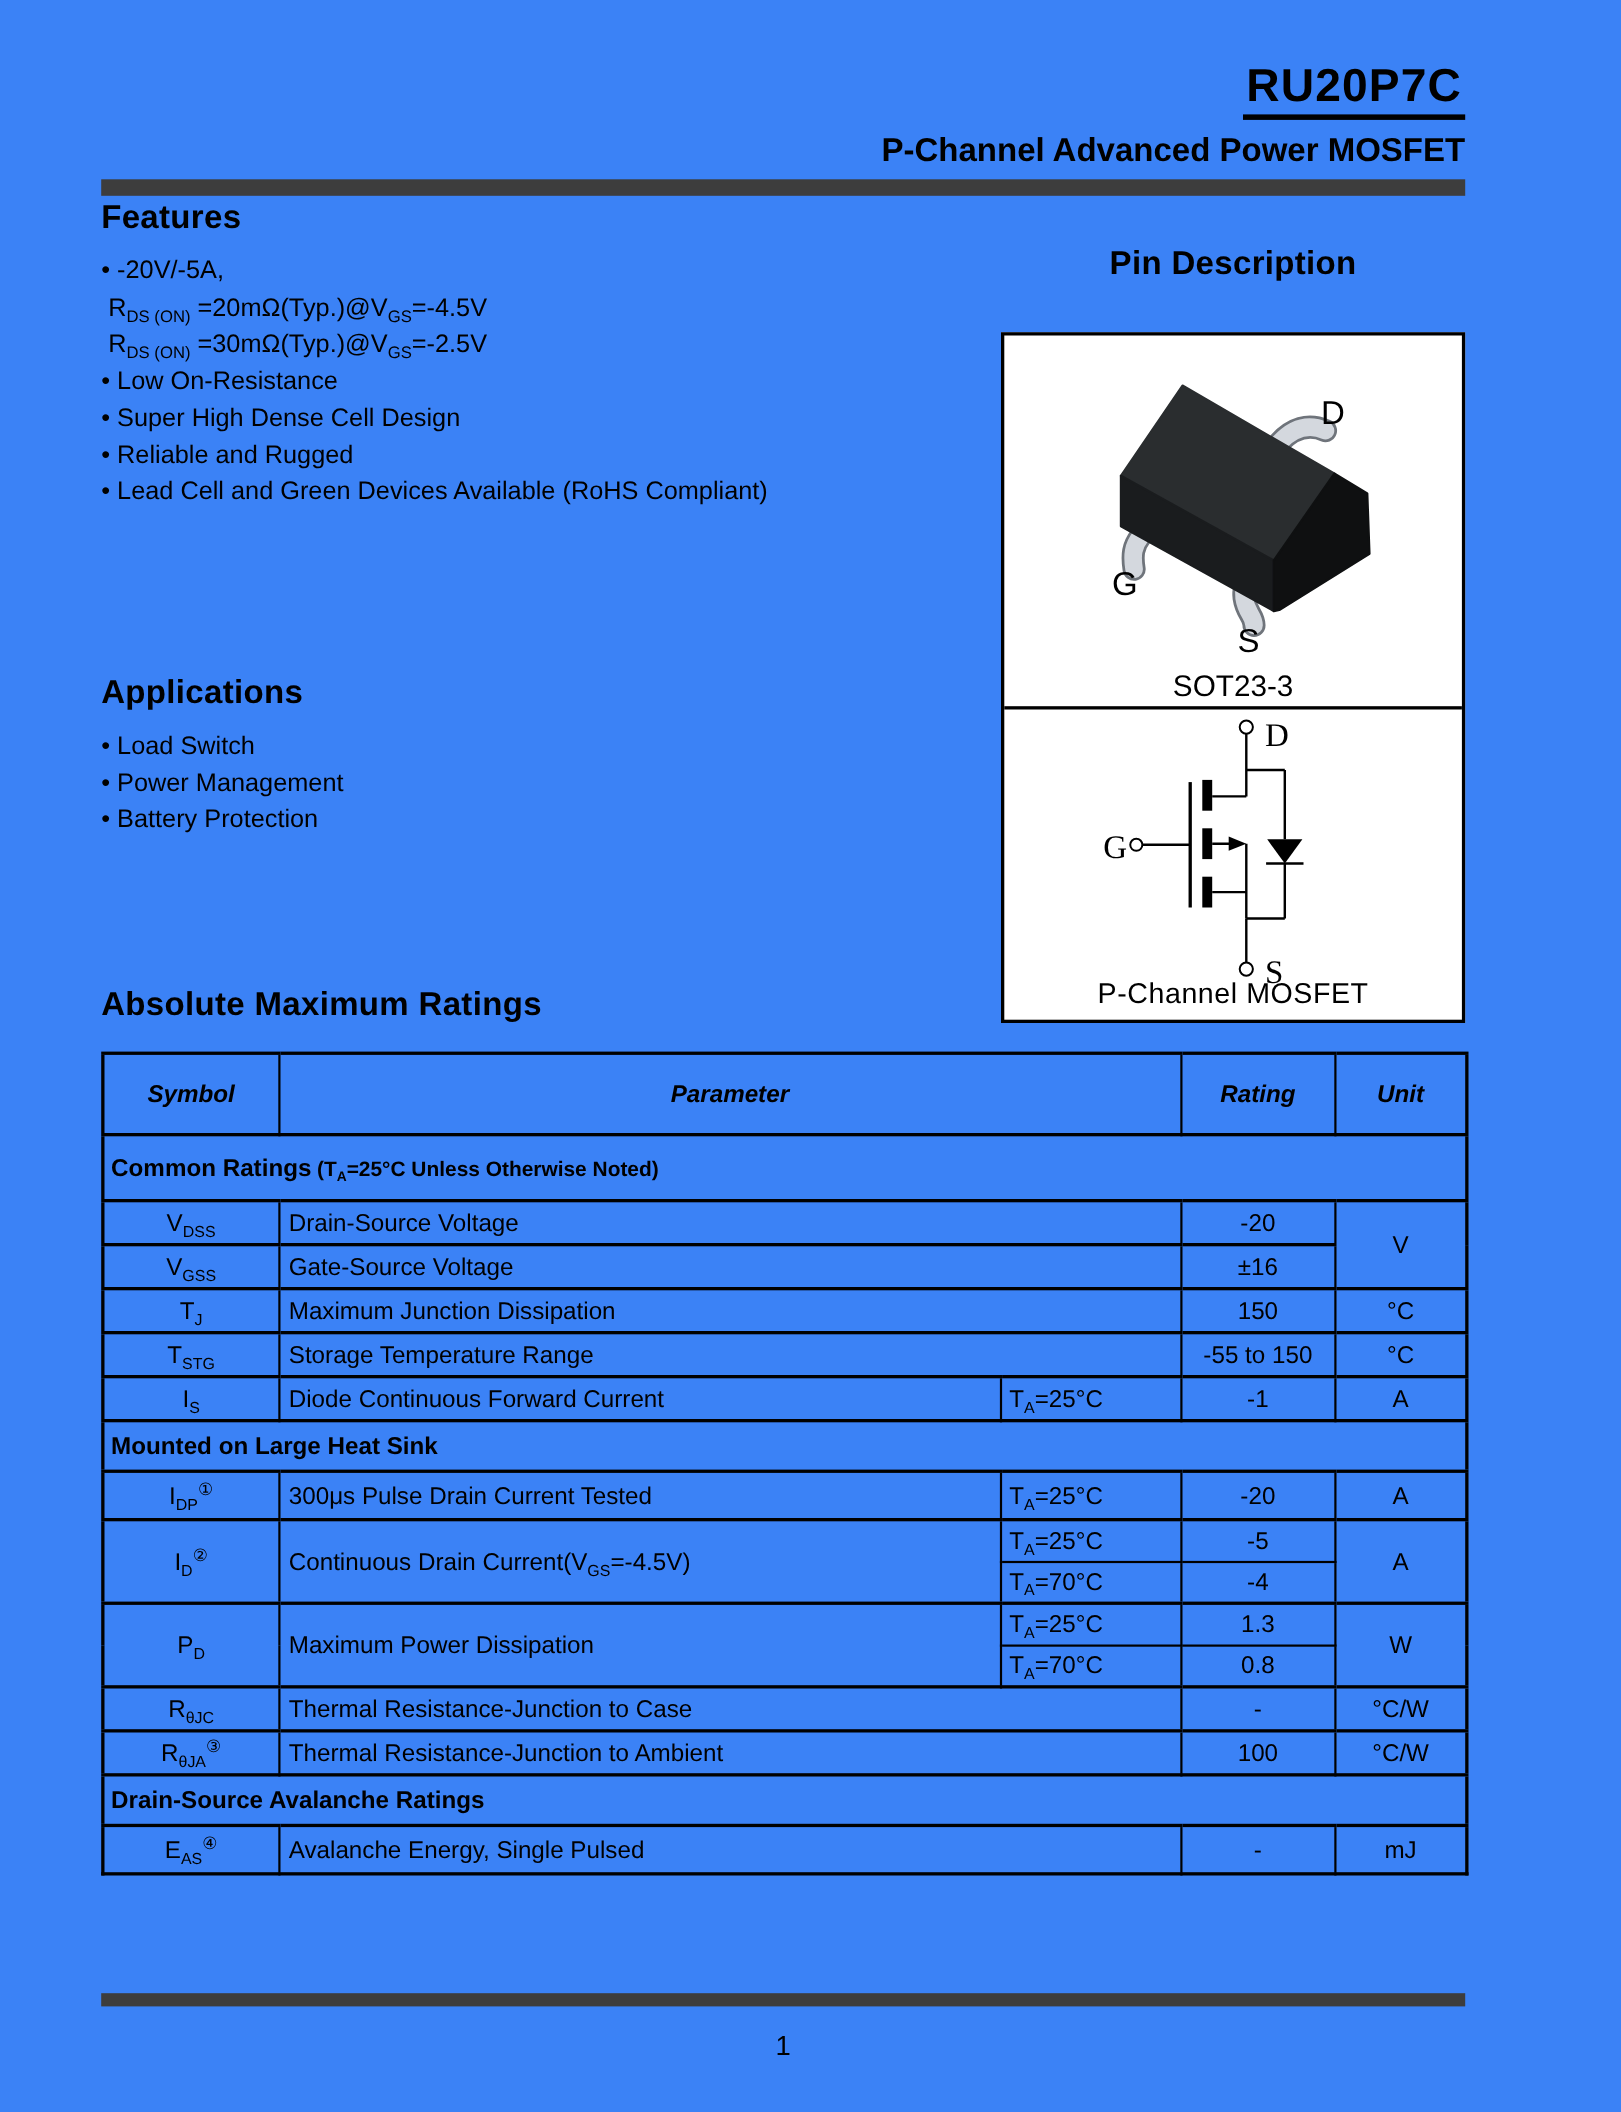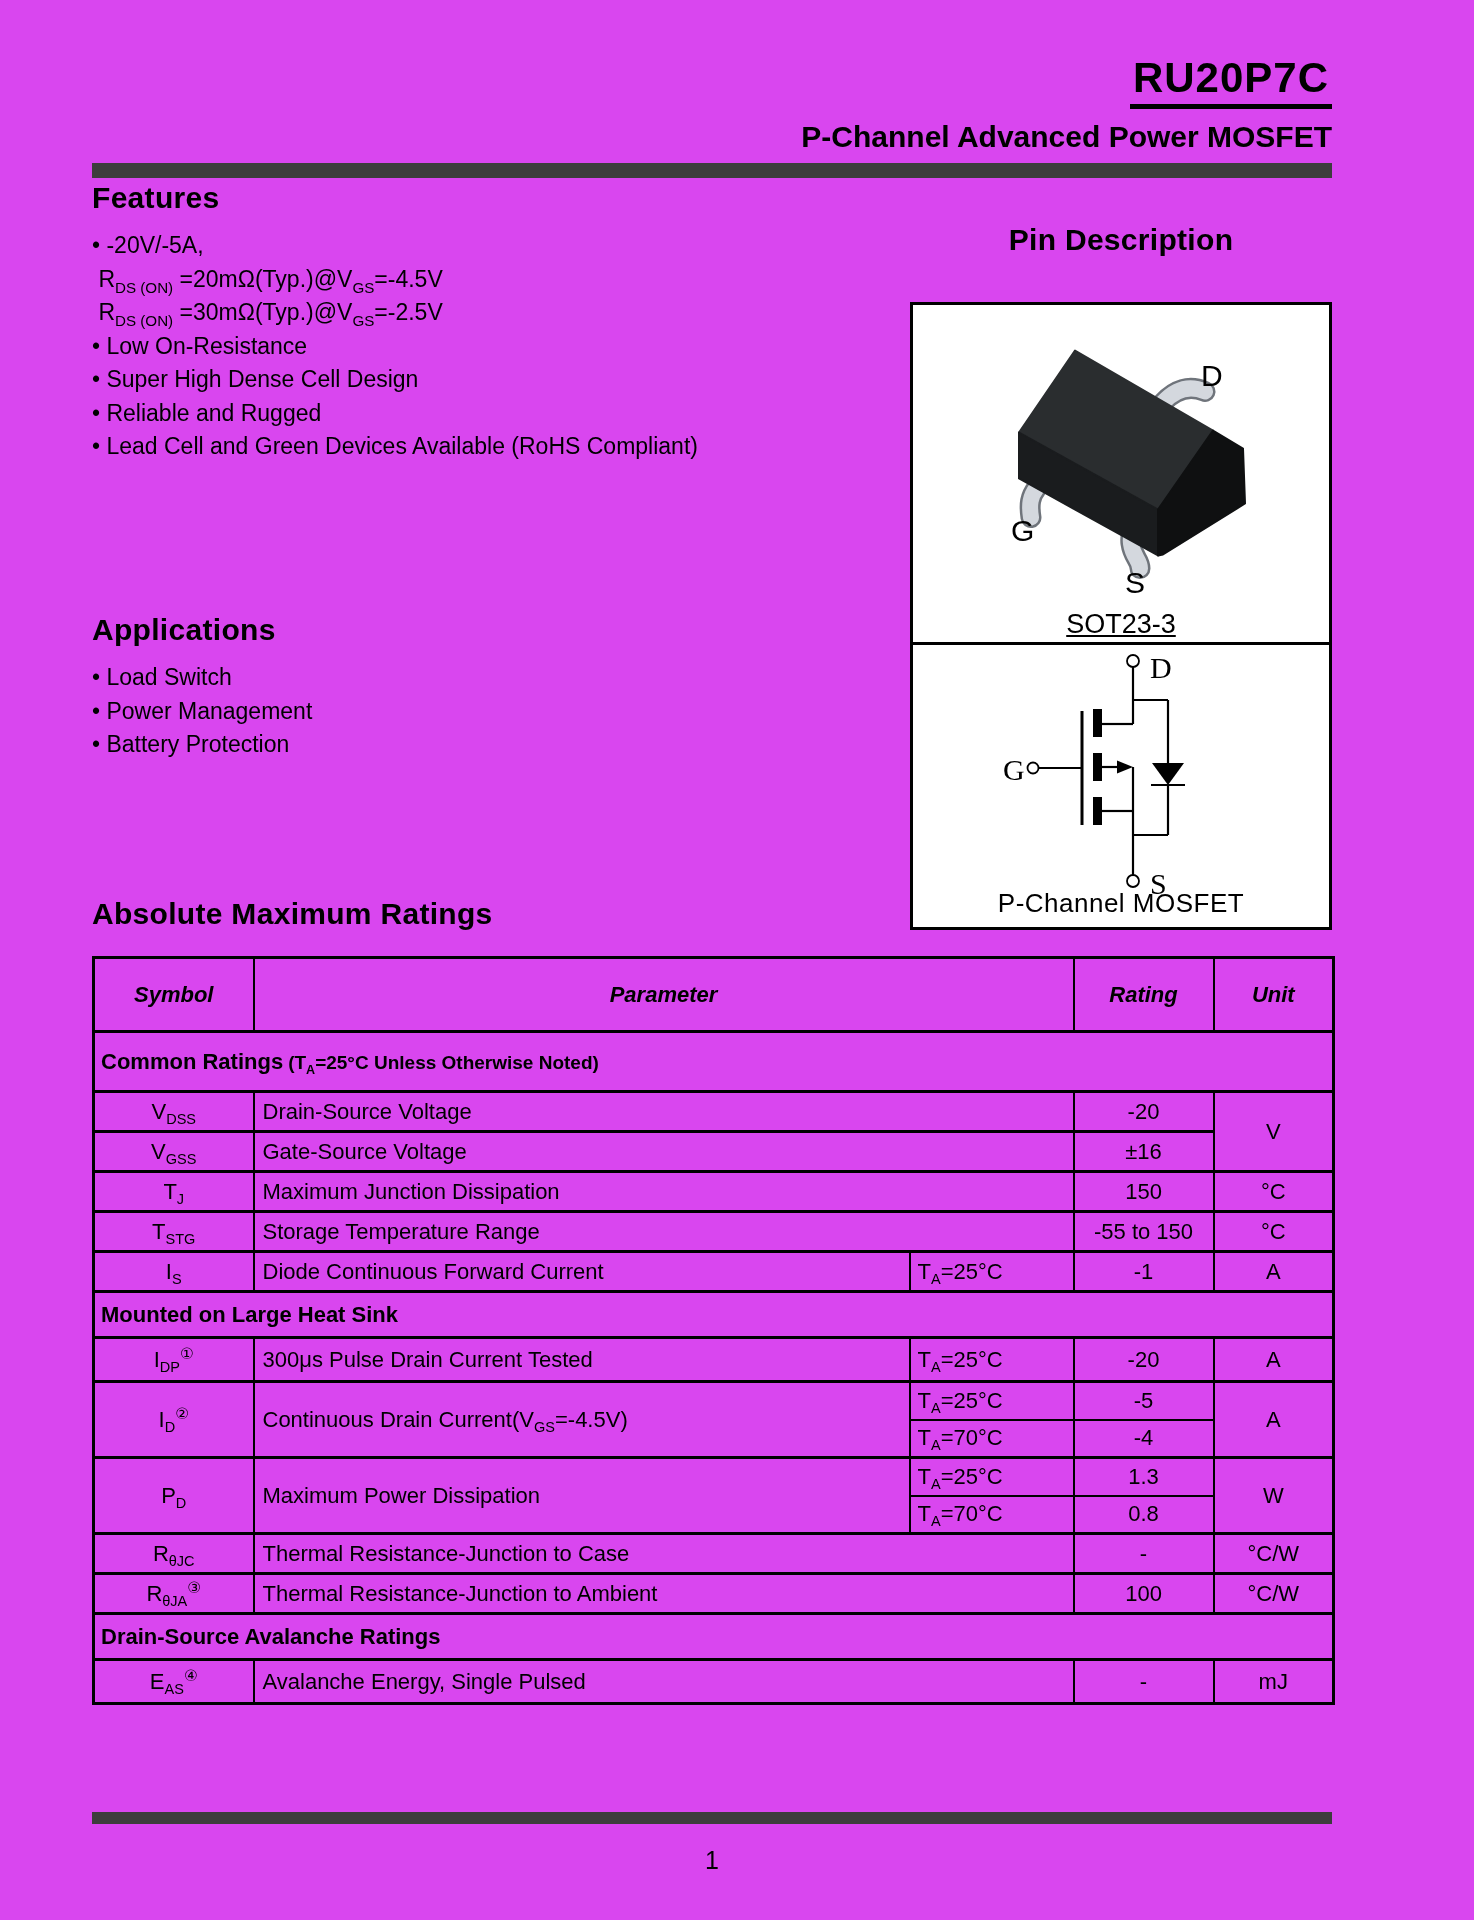--- a/index.html
+++ b/index.html
@@ -1,18 +1,18 @@
 <!DOCTYPE html>
 <html><head>
 <meta charset="utf-8">
 <style>
   * { margin:0; padding:0; box-sizing:border-box; }
   html,body { background:#ffffff; }
   .page {
-    position:relative; width:1474px; height:1920px; background:#d946ef;
+    position:relative; width:1474px; height:1920px; background:#3b82f6;
     font-family:"Liberation Sans","DejaVu Sans",sans-serif; color:#000000; overflow:hidden;
   }
   
   .part-number {
     position:absolute; top:54px; right:142px; font-size:42px; font-weight:bold;
     letter-spacing:1px; border-bottom:5px solid #000; padding:0 3px 2px 3px;
   }
   .subtitle { position:absolute; top:120px; right:142px; font-size:30px; font-weight:bold; }
   .rule-bar { position:absolute; left:92px; width:1240px; background:#3d3d3d; }
   .rule-bar.top { top:163px; height:15px; }
@@ -25,21 +25,21 @@
   .bullet-list { margin-top:13px; }
   .feature-item, .app-item { font-size:23px; line-height:33.5px; white-space:pre-wrap; }
   .applications { position:absolute; left:92px; top:612px; width:600px; }
 
   
   .pin-desc { position:absolute; left:910px; top:182px; width:422px; }
   .pin-desc h2 { text-align:center;margin-top:40px; }
   .pin-box { margin-top:44px; border:3px solid #000; width:422px; height:628px; background:#fff; }
   .pkg-cell { position:relative; height:340px; border-bottom:3px solid #000; }
   .pkg-svg, .sch-svg { position:absolute; left:0; top:0; width:100%; height:100%; }
-  .pkg-label { position:absolute; bottom:2px; width:100%; text-align:center; font-size:27px;text-decoration:underline; }
+  .pkg-label { position:absolute; bottom:2px; width:100%; text-align:center; font-size:27px; }
   .sch-cell { position:relative; height:279px; }
   .sch-label { position:absolute; bottom:5px; width:100%; text-align:center; font-size:26px; letter-spacing:0.5px; }
   .pkg-pin-label { font-size:30px; fill:#000; font-family:"Liberation Sans","DejaVu Sans",sans-serif; }
   .sch-pin-label { font-size:30px; fill:#000; font-family:"Liberation Serif","DejaVu Serif",serif; }
 
   
   .amr-heading { position:absolute; left:92px; top:896px; }
   table.ratings {
     position:absolute; left:92px; top:956px; width:1240px;
     border-collapse:collapse; table-layout:fixed; border:3px solid #000;

